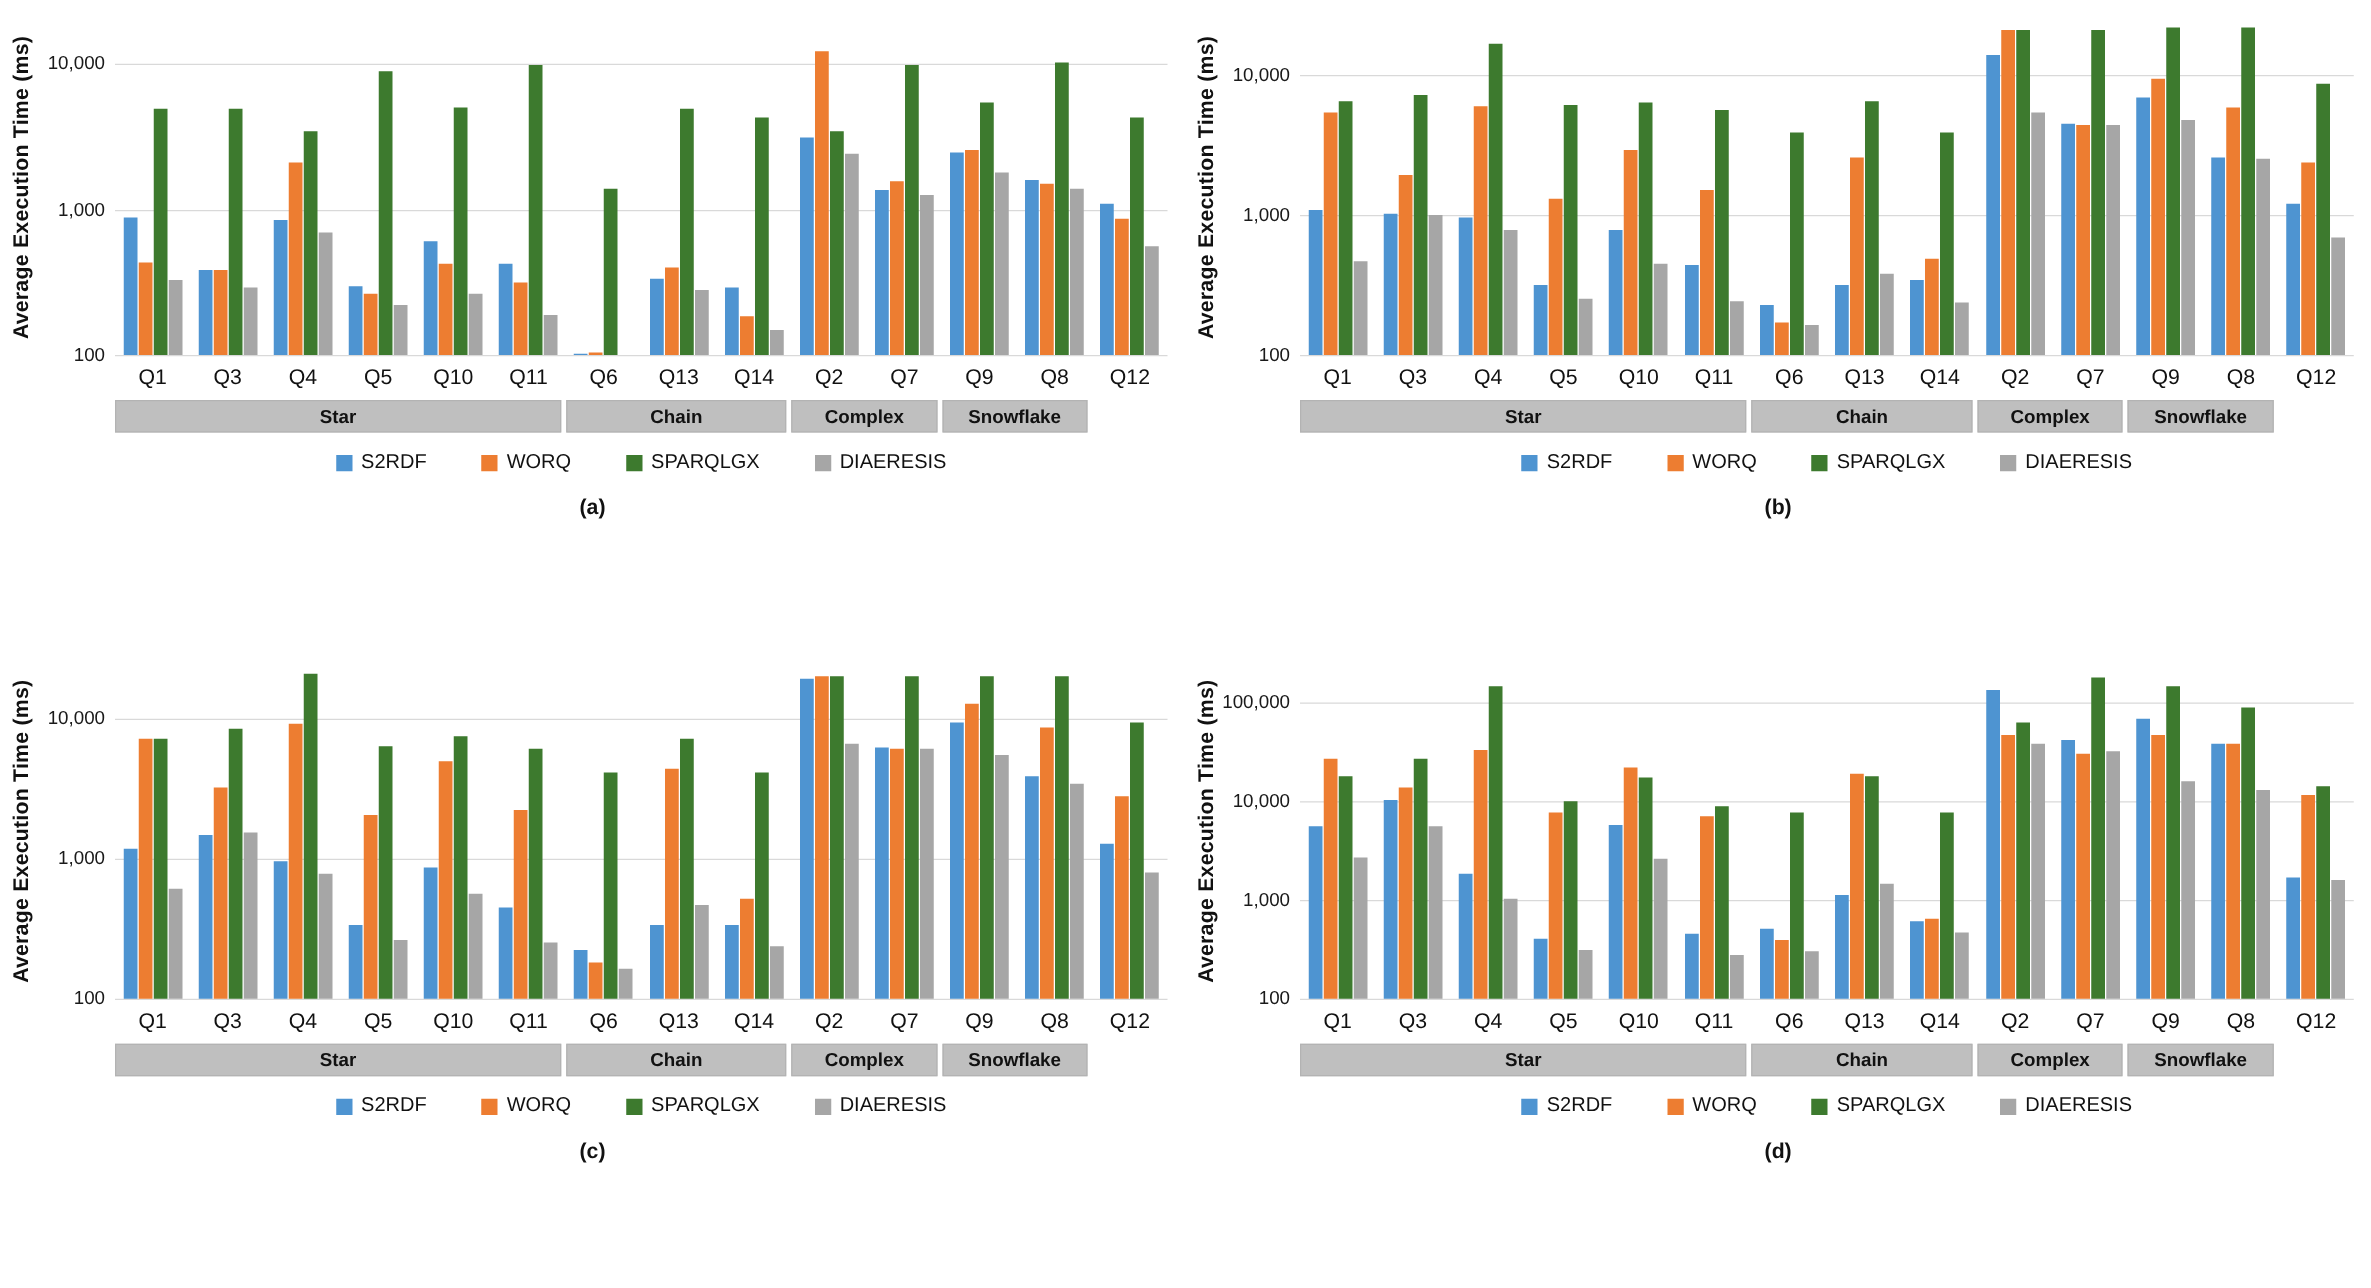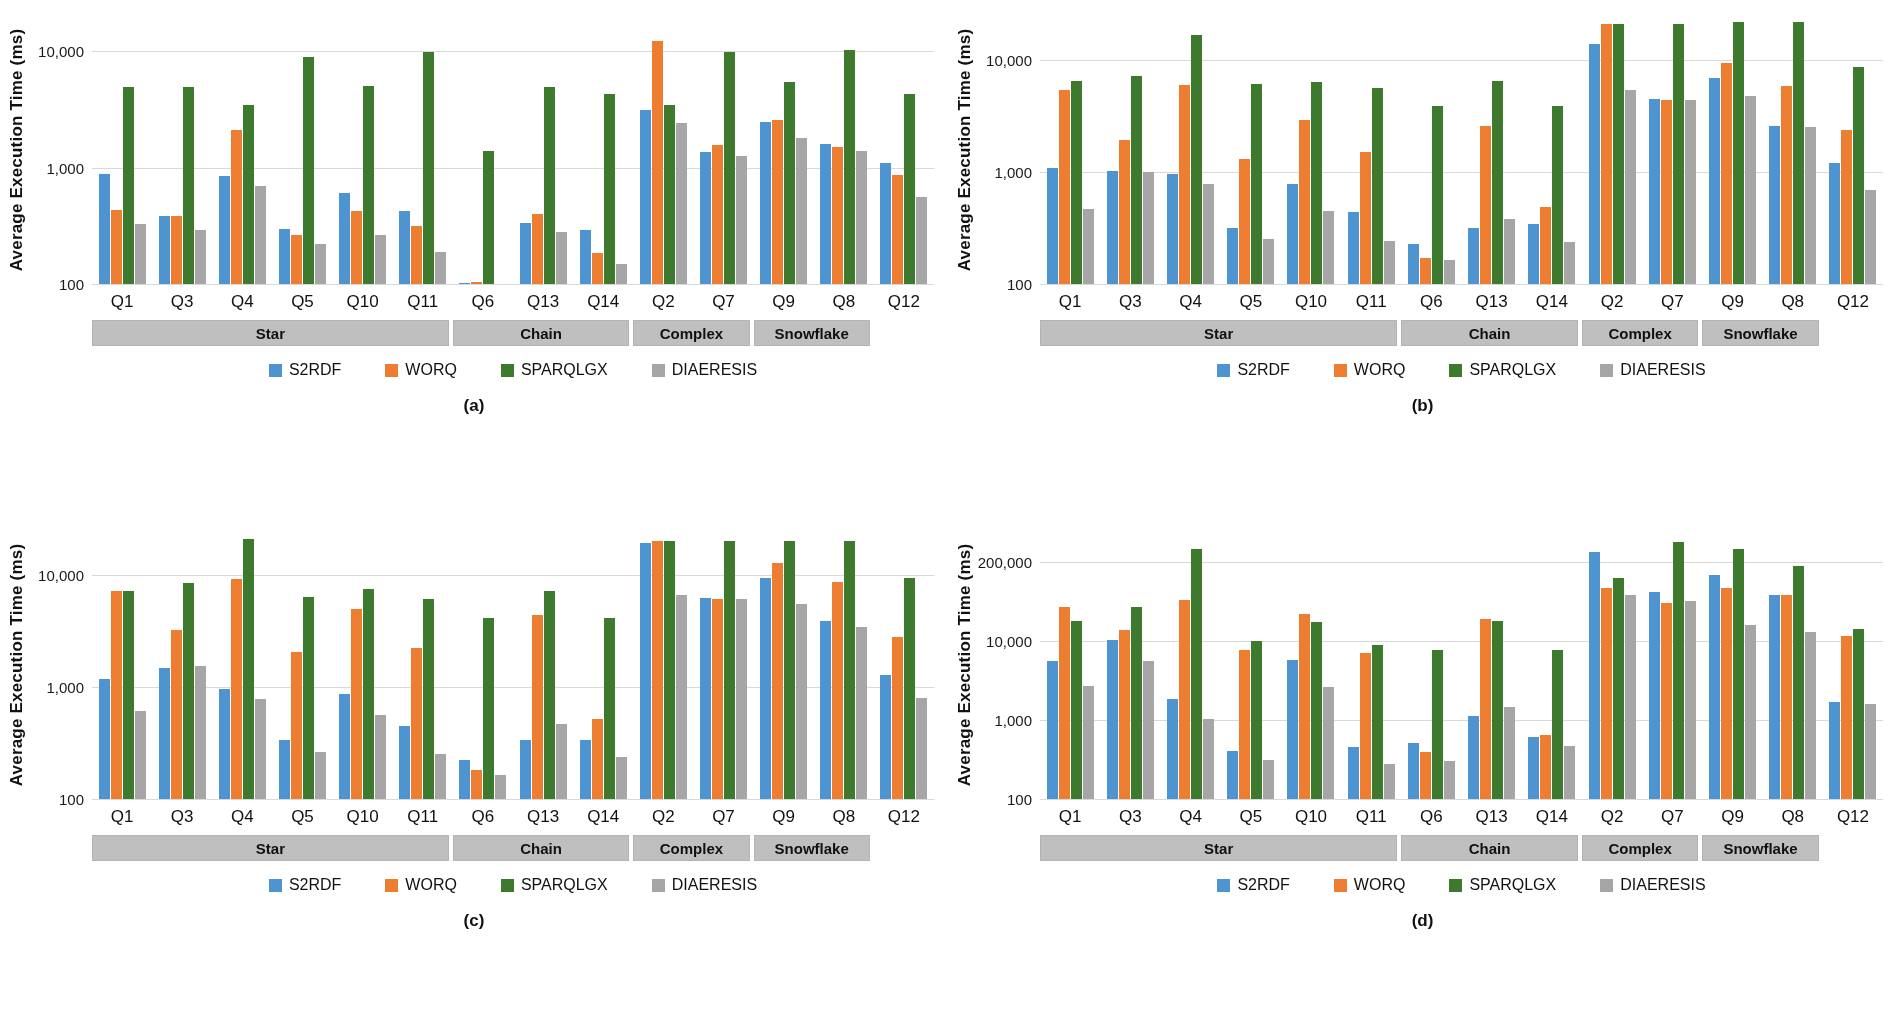--- a/index.html
+++ b/index.html
@@ -619,21 +619,21 @@
     </div>
     <div class="panel">
       <div class="plotwrap">
         <div class="ylabel" style="top: 16px; height: 268px;">
           <span>Average Execution Time (ms)</span>
         </div>
         <div class="yticks" style="left: 16px; top: 0px; height: 294px;">
           <div class="ytick" style="top: 284px;">100</div>
           <div class="ytick" style="top: 205.129px;">1,000</div>
           <div class="ytick" style="top: 126.257px;">10,000</div>
-          <div class="ytick" style="top: 47.3861px;">200,000</div>
+          <div class="ytick" style="top: 47.3861px;">100,000</div>
         </div>
         <div class="plot" style="left: 92px; top: 16px; width: 843px; height: 268px;">
           <div class="gridline" style="top: 268px;"></div>
           <div class="gridline" style="top: 189.129px;"></div>
           <div class="gridline" style="top: 110.257px;"></div>
           <div class="gridline" style="top: 31.3861px;"></div>
           <div class="groups">
             <div class="qgroup">
               <div class="bar s2rdf" style="height: 137.882px;"></div>
               <div class="bar worq" style="height: 191.765px;"></div>

